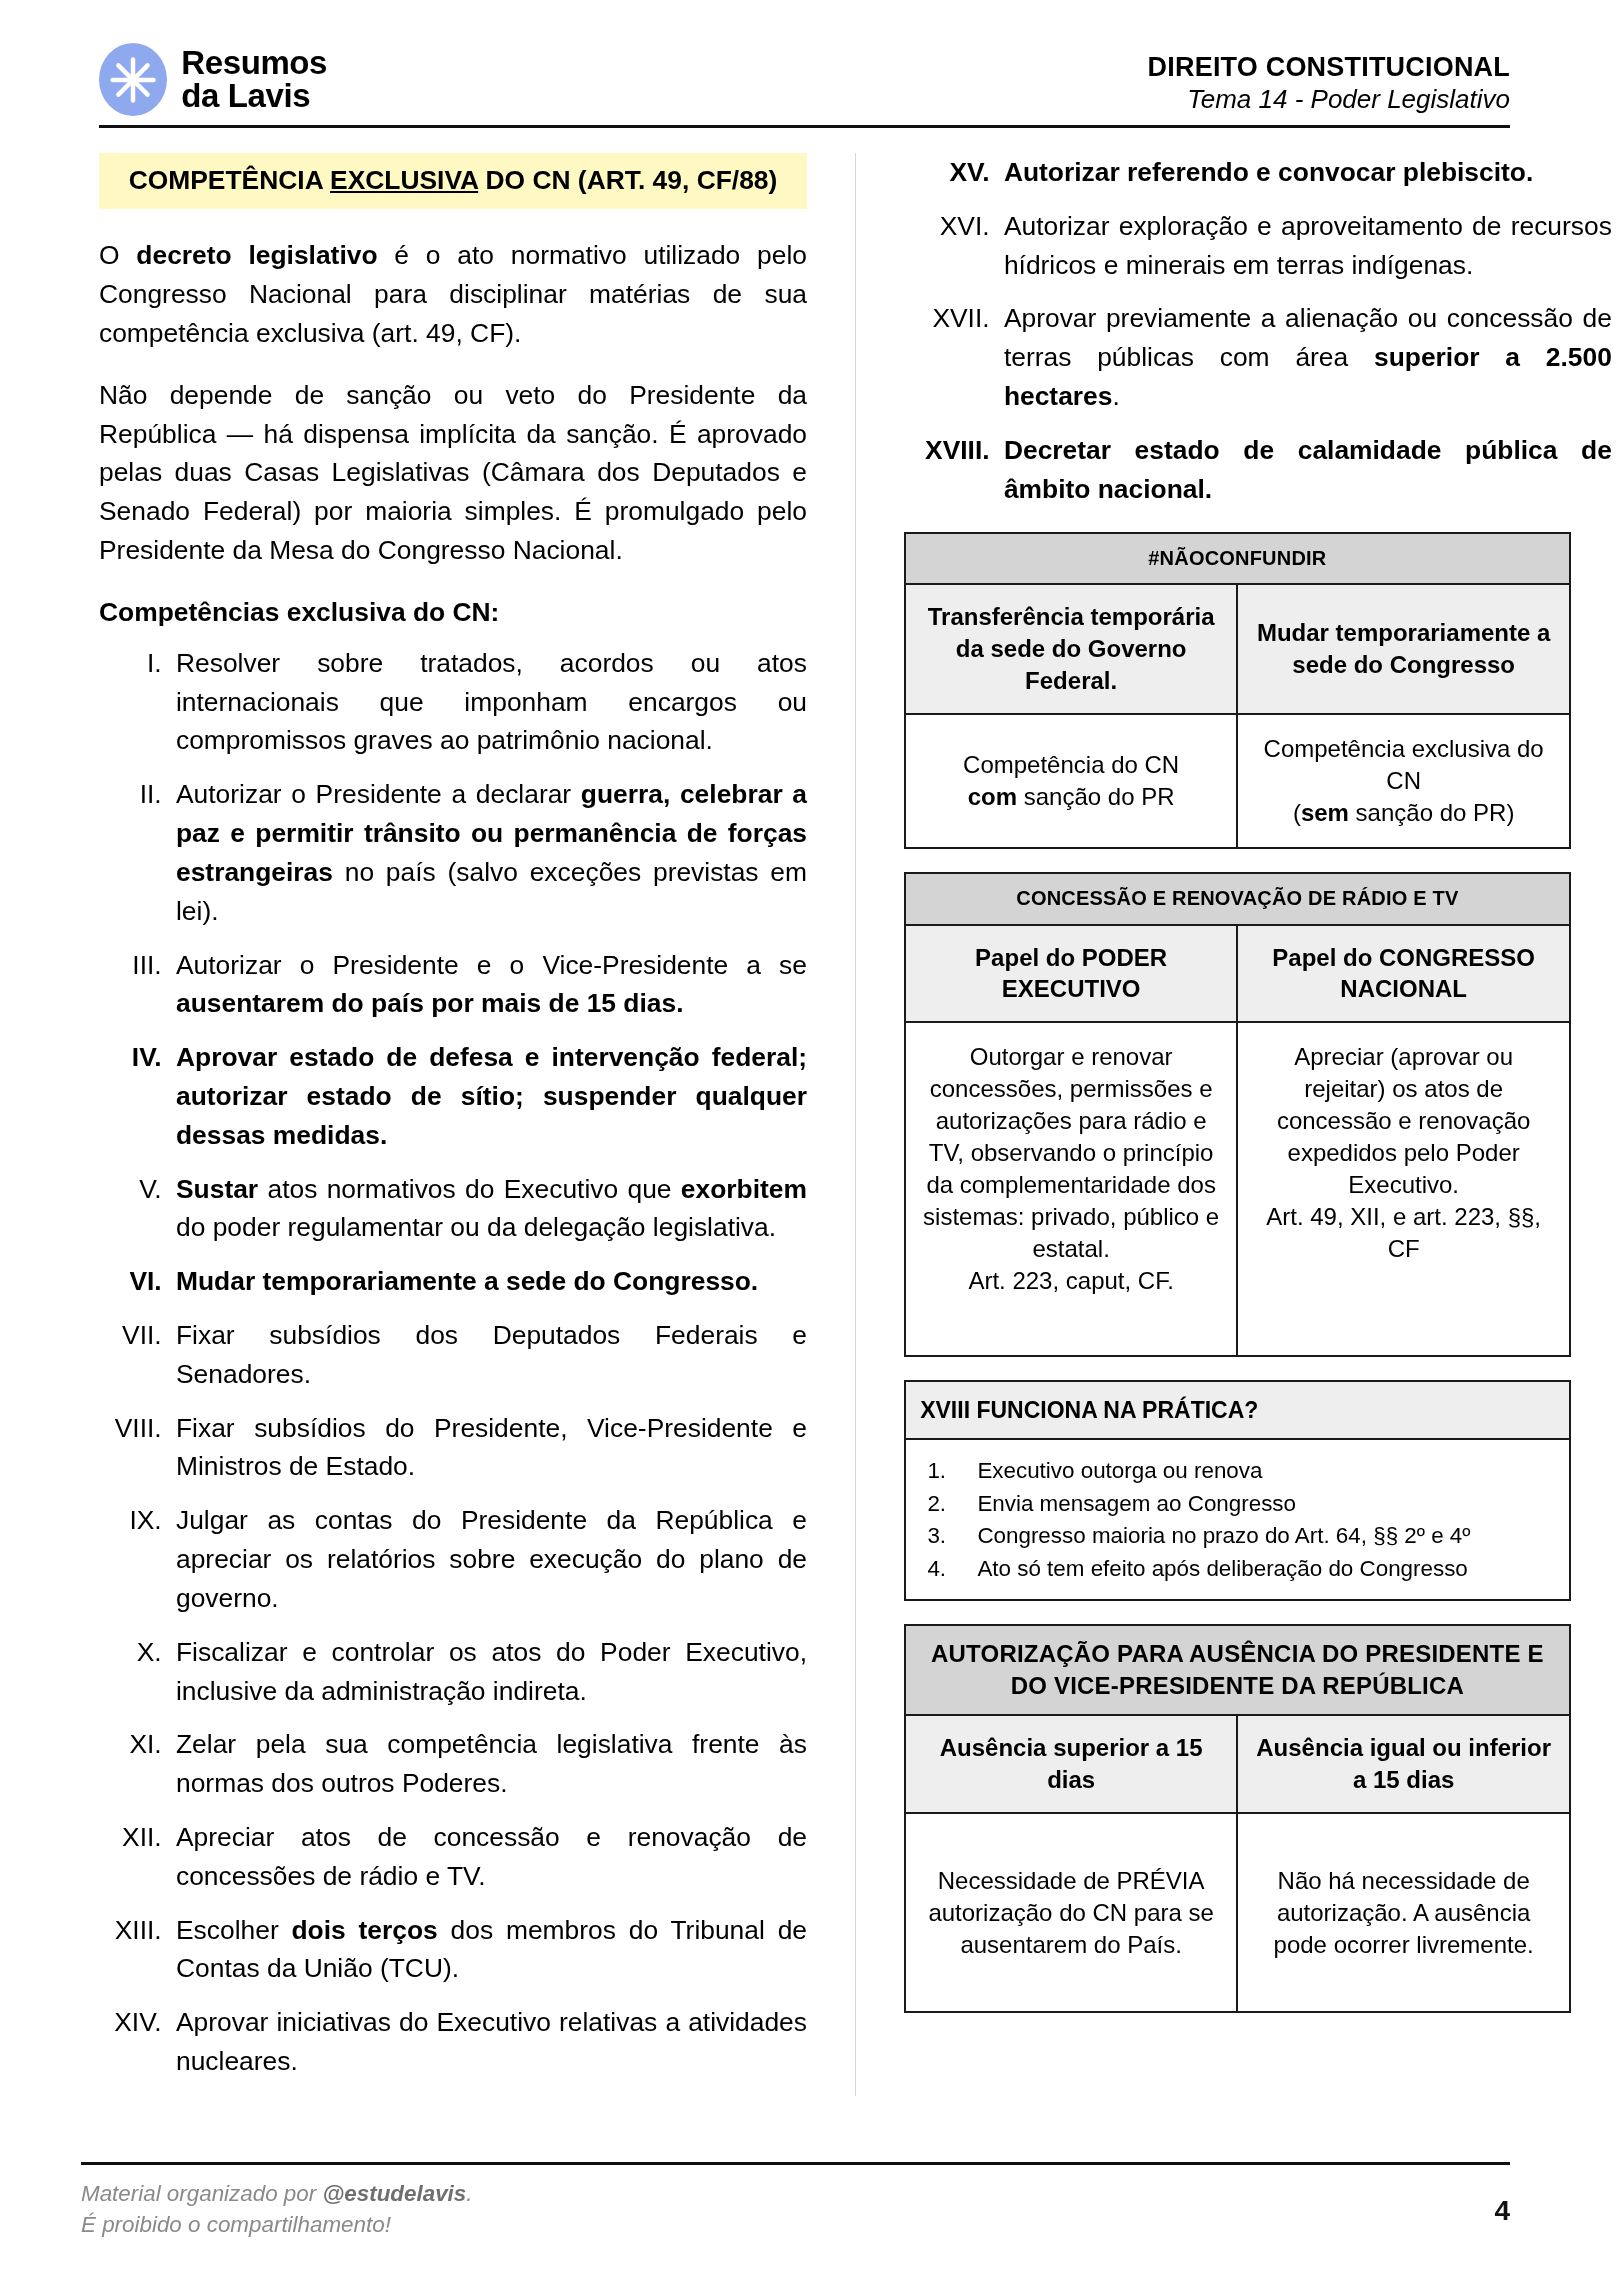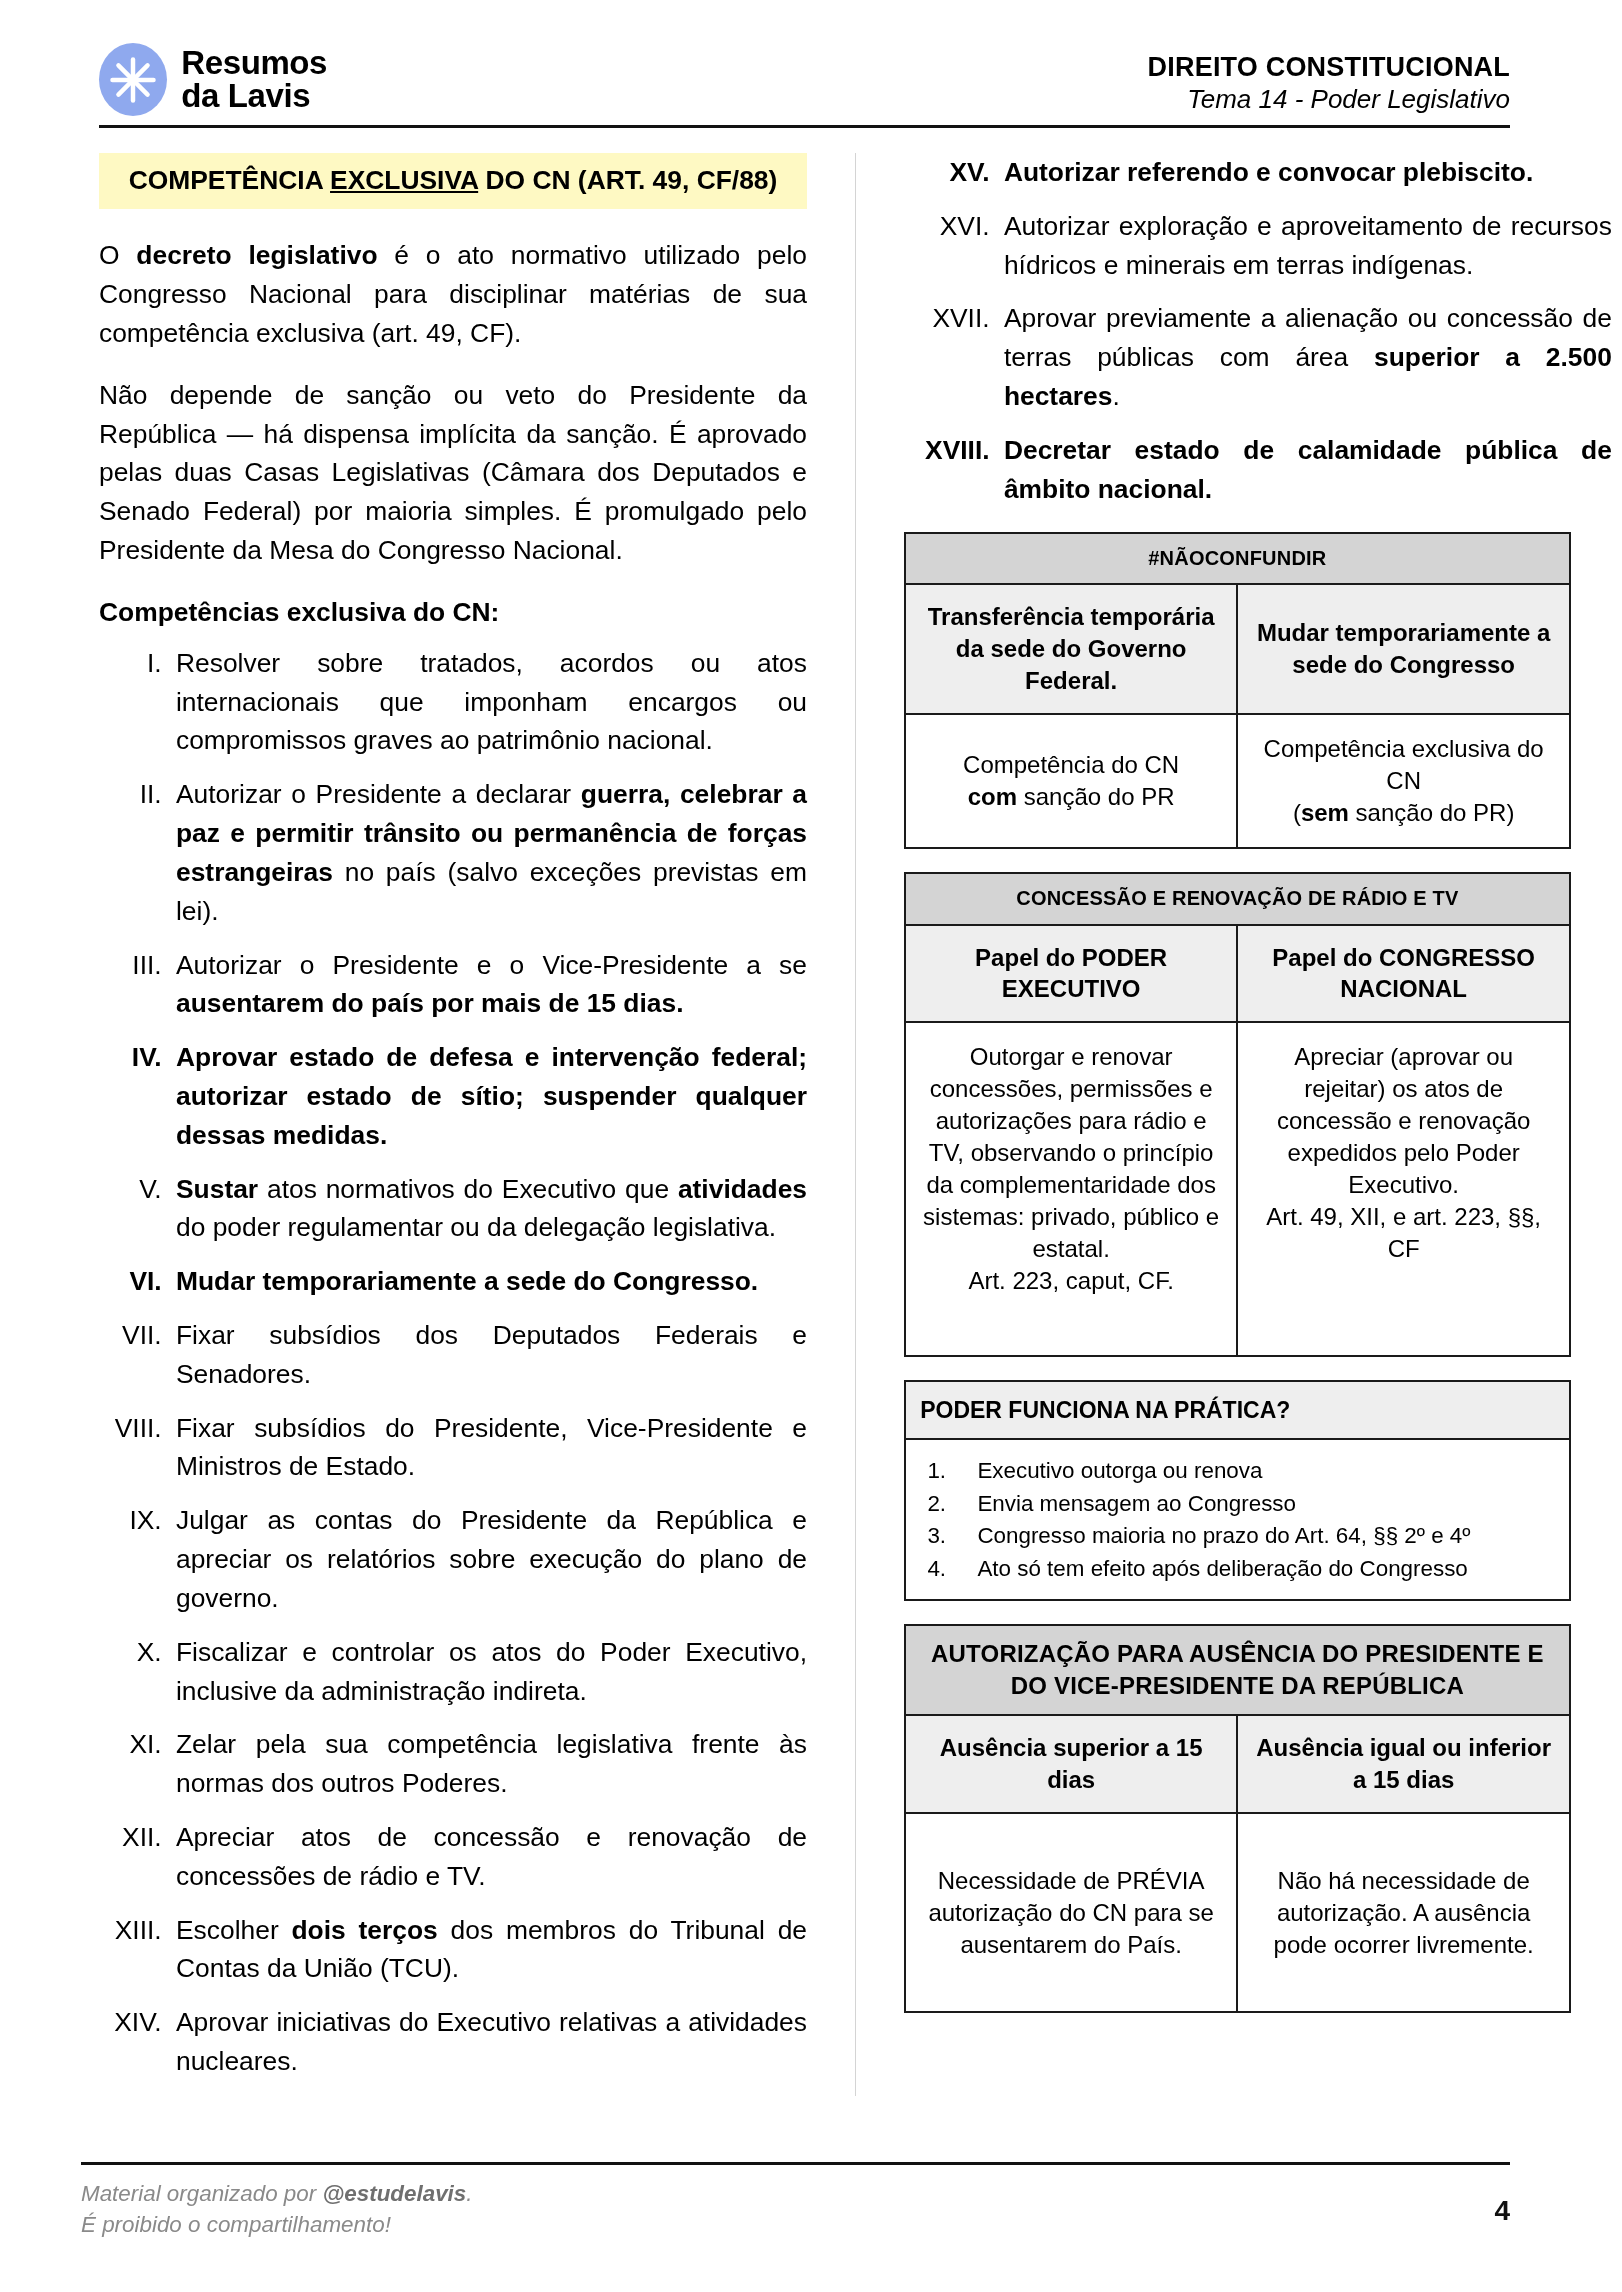--- a/index.html
+++ b/index.html
@@ -284,21 +284,21 @@
           <li>
             <span class="num">III.</span>
             <span class="txt"><span>Autorizar o Presidente e o Vice-Presidente a se </span><b>ausentarem do país por mais de 15 dias.</b></span>
           </li>
           <li class="bold">
             <span class="num">IV.</span>
             <span class="txt"><b>Aprovar estado de defesa e intervenção federal; autorizar estado de sítio; suspender qualquer dessas medidas.</b></span>
           </li>
           <li>
             <span class="num">V.</span>
-            <span class="txt"><b>Sustar</b><span> atos normativos do Executivo que </span><b>atividades</b><span> do poder regulamentar ou da delegação legislativa.</span></span>
+            <span class="txt"><b>Sustar</b><span> atos normativos do Executivo que </span><b>exorbitem</b><span> do poder regulamentar ou da delegação legislativa.</span></span>
           </li>
           <li class="bold">
             <span class="num">VI.</span>
             <span class="txt"><b>Mudar temporariamente a sede do Congresso.</b></span>
           </li>
           <li>
             <span class="num">VII.</span>
             <span class="txt"><span>Fixar subsídios dos Deputados Federais e Senadores.</span></span>
           </li>
           <li>
@@ -386,21 +386,21 @@
         <tr>
           <td class="t-body tall-a" style="vertical-align:top;">Outorgar e renovar concessões, permissões e autorizações para rádio e TV, observando o princípio da complementaridade dos sistemas: privado, público e estatal.<br>Art. 223, caput, CF.</td>
           <td class="t-body tall-a" style="vertical-align:top;">Apreciar (aprovar ou rejeitar) os atos de concessão e renovação expedidos pelo Poder Executivo.<br>Art. 49, XII, e art. 223, §§, CF</td>
         </tr>
       </tbody>
         </table>
 
       <table class="tbl">
         <tbody>
             <tr>
-          <td class="t-head-left">PODER FUNCIONA NA PRÁTICA?</td>
+          <td class="t-head-left">XVIII FUNCIONA NA PRÁTICA?</td>
         </tr>
         <tr>
           <td class="t-body t-left" style="padding:12.5px 12.5px;">
             <ol class="arabic" id="list-steps">
                   <li>
                     <span class="n">1.</span>
                     <span class="v">Executivo outorga ou renova</span>
                   </li>
                   <li>
                     <span class="n">2.</span>

